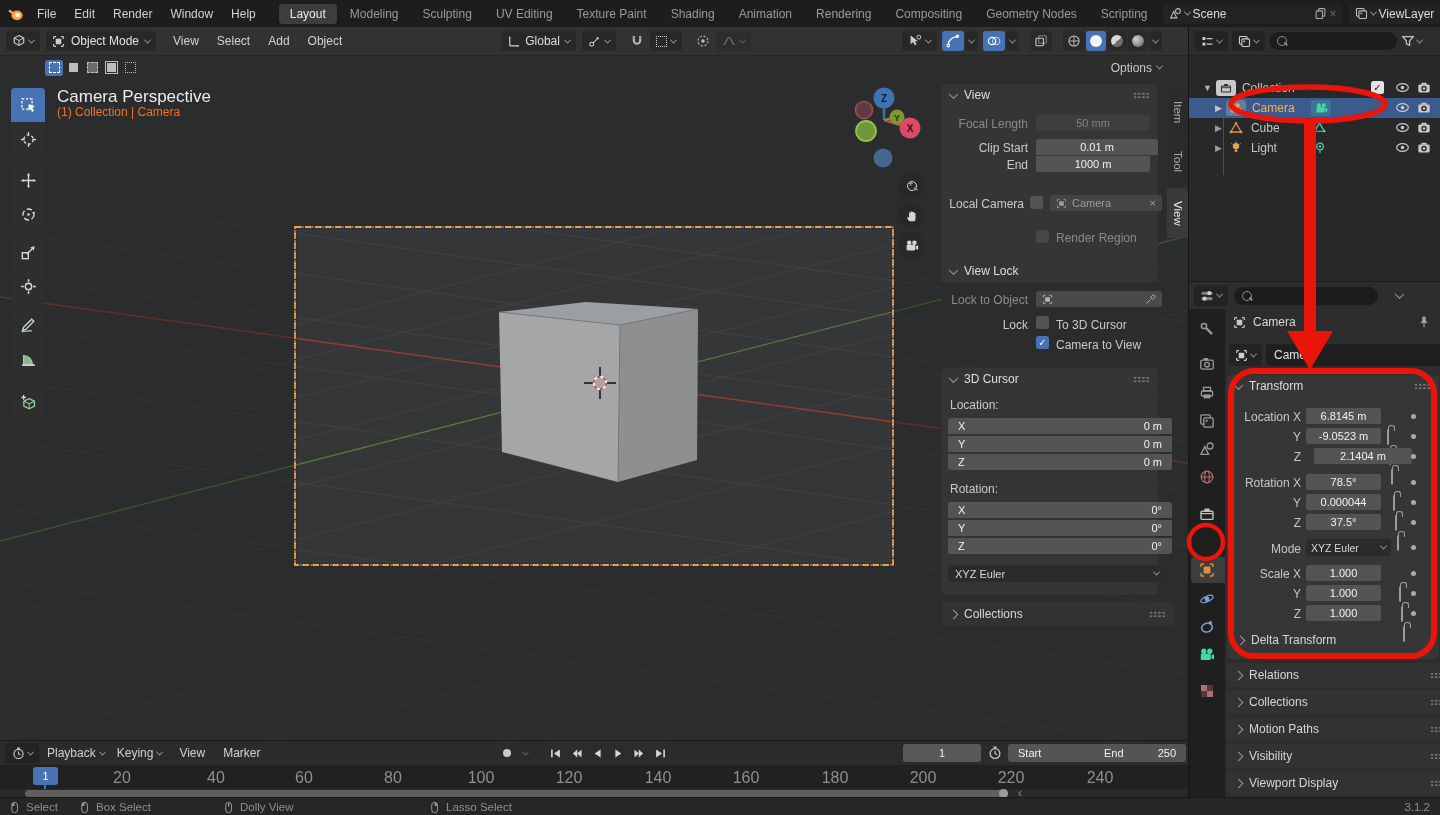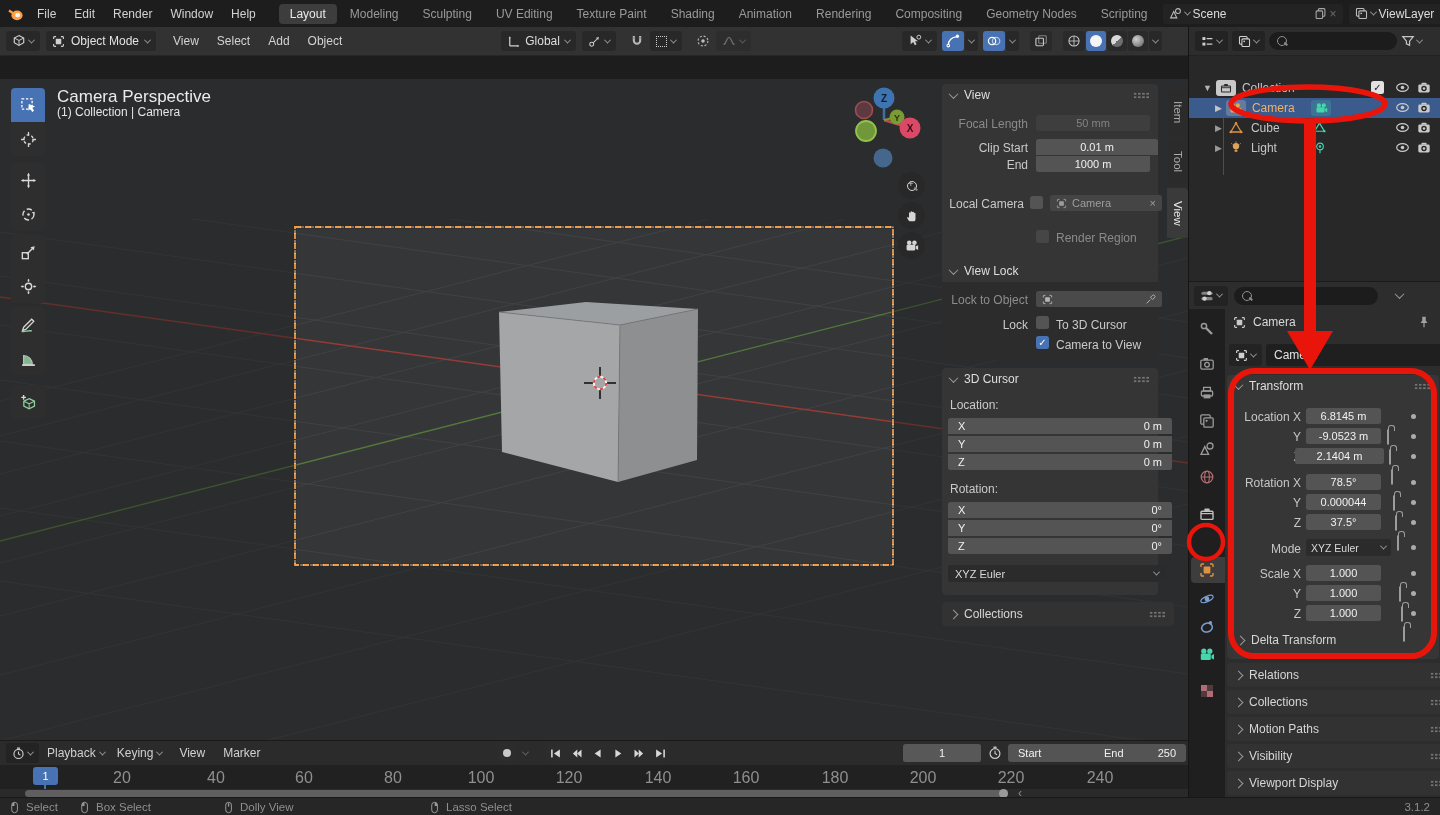--- a/index.html
+++ b/index.html
@@ -453,20 +453,43 @@
         <div class="hbtn" style="background:#2a2a2a">
           <span style="width:12px;height:12px;border-radius:50%;background:radial-gradient(circle at 35% 35%,#cfcfcf,#5a5a5a)"></span>
         </div>
         <div class="pill" style="padding:0 4px">
             <span class="chv down small"></span>
           </div>
       </div>
     </div>
   </div>
 
+  <div class="abs flex" style="left:0;top:56px;width:1188px;height:23px;background:#2d2d2d;border-bottom:1px solid #242424">
+    <div class="flex" style="margin-left:45px;gap:1px">
+      <div class="selmode active">
+          <span style="width:9px;height:9px;border:1.2px dashed #fff"></span>
+        </div>
+      <div class="selmode">
+          <span style="width:9px;height:9px;background:#bdbdbd"></span>
+        </div>
+      <div class="selmode">
+          <span style="width:9px;height:9px;border:1.2px dashed #bdbdbd;background:#6a6a6a"></span>
+        </div>
+      <div class="selmode">
+          <span style="width:9px;height:9px;background:#bdbdbd;border:1.2px solid #2c2c2c;outline:1.2px solid #bdbdbd"></span>
+        </div>
+      <div class="selmode">
+          <span style="width:9px;height:9px;border:1.2px dotted #bdbdbd"></span>
+        </div>
+    </div>
+    <div class="flex" style="margin-left:auto;margin-right:26px;gap:5px">
+      <span style="color:#c9c9c9">Options</span>
+      <span class="chv down small"></span>
+    </div>
+  </div>
 
   <div class="abs" style="left:0;top:79px;width:1188px;height:661px;background:#323335;overflow:hidden">
 
     <svg width="1188" height="661" style="position:absolute;left:0;top:0">
       <rect x="0" y="0" width="1188" height="661" fill="#353638"></rect>
       <g stroke="#45464a" stroke-width="1" opacity="0.75" clip-path="url(#horiz)">
         <clipPath id="horiz">
             <rect x="0" y="140" width="1188" height="521"></rect>
           </clipPath>
         <line x1="0" y1="322" x2="1188" y2="17"></line>
@@ -507,21 +530,21 @@
       </g>
       <path d="M0 0H1188V661H0Z M295 148H893V486H295Z" fill="#1d1e20" opacity="0.42" fill-rule="evenodd"></path>
       <g>
         <rect x="295" y="148" width="598" height="338" fill="none" stroke="#2a2a2a" stroke-width="3" opacity="0.6"></rect>
         <rect x="295" y="148" width="598" height="338" fill="none" stroke="#ef9b48" stroke-width="1.8" stroke-dasharray="6 4"></rect>
         <rect x="295" y="148" width="598" height="338" fill="none" stroke="#ffe3bd" stroke-width="1.2" stroke-dasharray="4 6" stroke-dashoffset="5" opacity="0.7"></rect>
       </g>
     </svg>
 
     <div class="abs" style="left:57px;top:8px;color:#eceaea;font-size:17px">Camera Perspective</div>
-    <div class="abs" style="left:57px;top:26px;color:#e5e5e5;font-size:12px">(1) Collection | Camera</div>
+    <div class="abs" style="left:57px;top:26px;color:#f97316;font-size:12px">(1) Collection | Camera</div>
 
     <div class="abs" style="left:11px;top:0;width:34px;height:420px">
       <div class="tbtn active" style="top:9px;border-radius:4px 4px 0 0">
           <svg class="ic" width="17" height="17">
             <use href="#i-tbsel"></use>
           </svg>
         </div>
       <div class="tbtn" style="top:43px;border-radius:0 0 4px 4px">
           <svg class="ic" width="17" height="17">
             <use href="#i-tbcur"></use>
@@ -974,21 +997,21 @@
       <div class="field abs" style="left:79px;top:33px;width:75px">6.8145 m</div>
       <span class="lock abs" style="left:160px;top:33px"></span>
       <span class="adot abs" style="left:184px;top:39px"></span>
 
       <div class="abs" style="left:0;top:55px;width:74px;text-align:right;color:#c6c6c6">Y</div>
       <div class="field abs" style="left:79px;top:53px;width:75px">-9.0523 m</div>
       <span class="lock abs" style="left:160px;top:53px"></span>
       <span class="adot abs" style="left:184px;top:59px"></span>
 
       <div class="abs" style="left:0;top:75px;width:74px;text-align:right;color:#c6c6c6">Z</div>
-      <div class="field abs" style="left:68px;top:73px;width:89px">2.1404 m</div>
+      <div class="field abs" style="left:87px;top:73px;width:98px">2.1404 m</div>
       <span class="lock abs" style="left:160px;top:73px"></span>
       <span class="adot abs" style="left:184px;top:79px"></span>
 
       <div class="abs" style="left:0;top:101px;width:74px;text-align:right;color:#c6c6c6">Rotation X</div>
       <div class="field abs" style="left:79px;top:99px;width:75px">78.5°</div>
       <span class="lock abs" style="left:160px;top:99px"></span>
       <span class="adot abs" style="left:184px;top:105px"></span>
 
       <div class="abs" style="left:0;top:121px;width:74px;text-align:right;color:#c6c6c6">Y</div>
       <div class="field abs" style="left:79px;top:119px;width:75px">0.000044</div>

